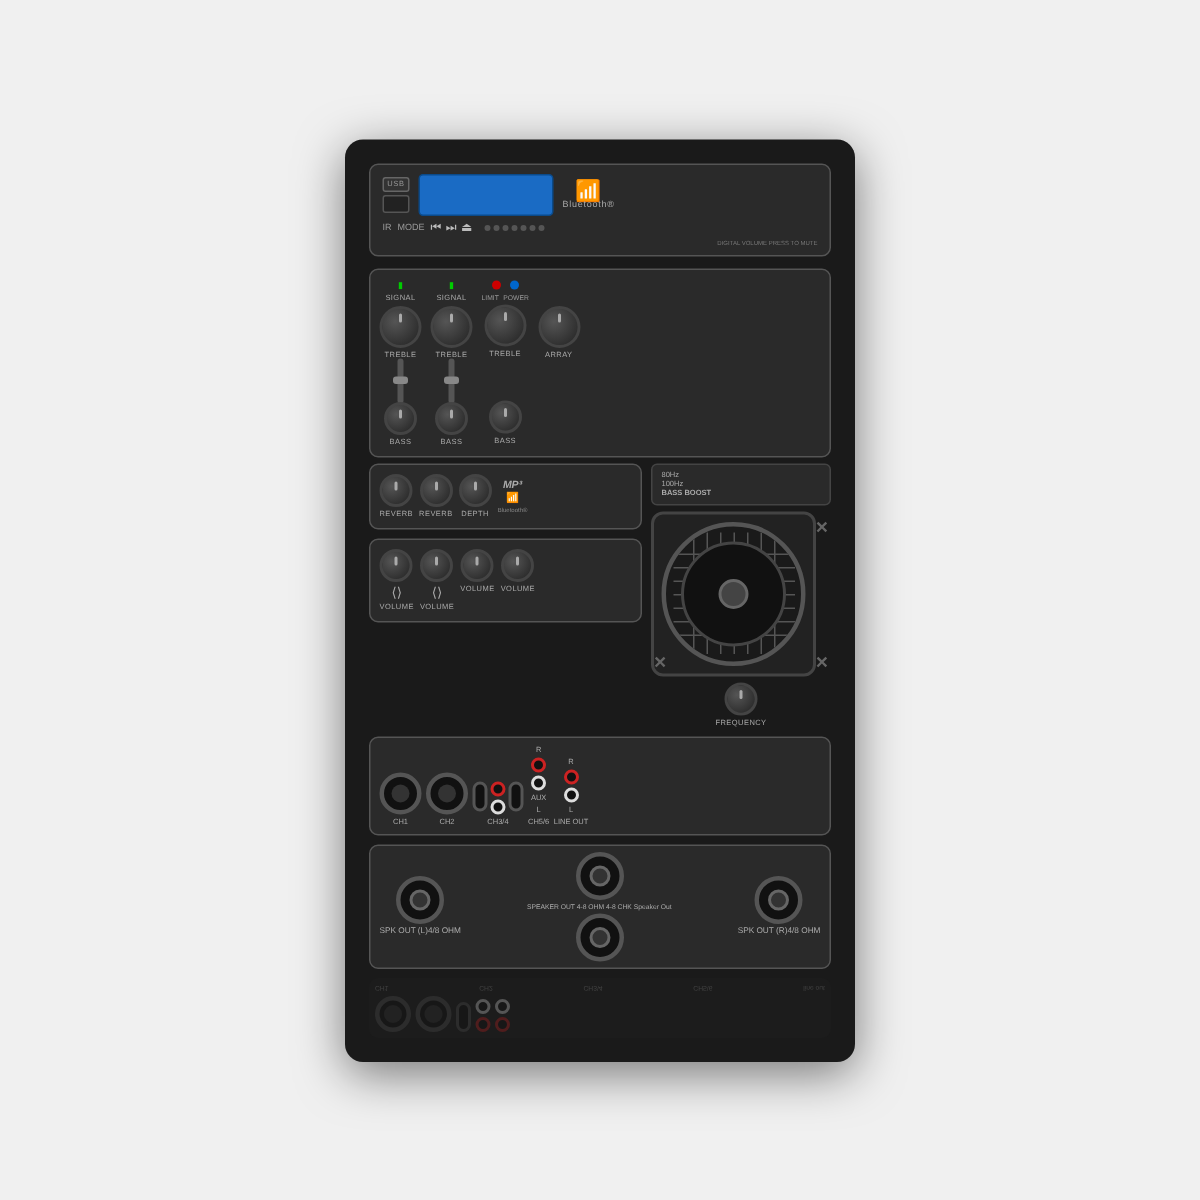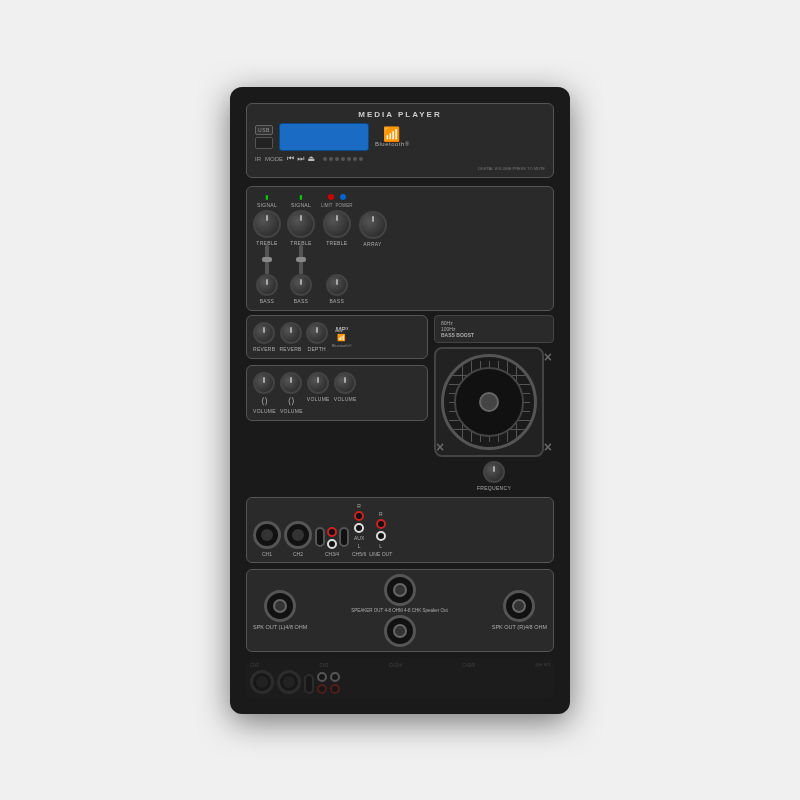--- a/index.html
+++ b/index.html
@@ -405,21 +405,20 @@
       gap: 2px;
       align-items: center;
     }
   </style>
 </head>
 <body>
 
 <div class="device-panel">
 
   <div class="media-player-section">
-    <div class="media-player-title">MEDIA PLAYER</div>
     <div class="media-player-row">
       <div style="display:flex;flex-direction:column;align-items:center;gap:2px;">
         <div class="usb-slot">
           <span class="usb-label">USB</span>
         </div>
         <div style="width:18px;height:12px;background:#222;border:1px solid #555;border-radius:2px;"></div>
       </div>
       <div class="lcd-display"></div>
       <div class="bluetooth-badge">
         <span class="bt-symbol">📶</span>

